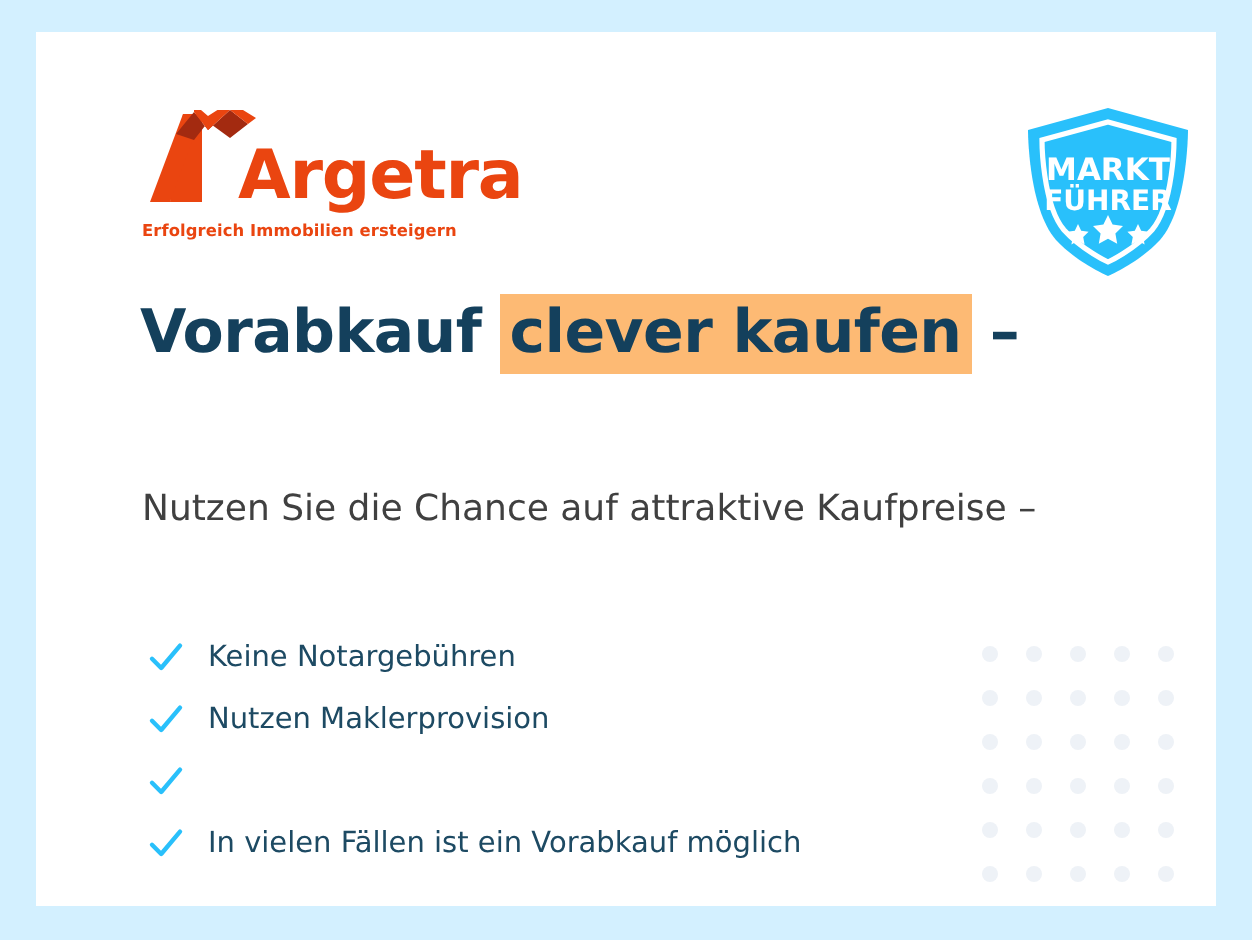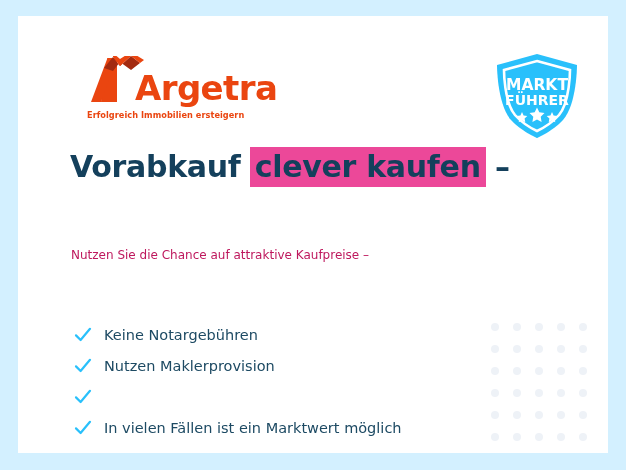--- a/index.html
+++ b/index.html
@@ -51,21 +51,20 @@
     justify-self: center;
     align-self: center;
   }
 
   
   .logo-block {
     position: absolute;
     left: 53px;
     top: 44px;
     z-index: 2;
-    margin-left: 16px;
   }
   .logo-mark-row {
     display: flex;
     align-items: flex-end;
     height: 46px;
   }
   .logo-svg {
     display: block;
   }
   .logo-wordmark {
@@ -85,21 +84,21 @@
     color: #ea4510;
     letter-spacing: 0.05px;
     margin-top: 4px;
     margin-left: 0px;
     white-space: nowrap;
   }
 
   
   .badge {
     position: absolute;
-    left: 473px;
+    left: 490px;
     top: 36px;
     width: 92px;
     height: 88px;
     z-index: 2;
     text-decoration: underline;
   }
   .badge svg { display: block; }
 
   
   .headline {
@@ -109,52 +108,52 @@
     z-index: 2;
     font-family: "DejaVu Sans", sans-serif;
     font-weight: bold;
     font-size: 30px;
     line-height: 38px;
     color: #14405c;
     letter-spacing: -0.3px;
     white-space: nowrap;
   }
   .headline .hl-mark {
-    background: #ec4899;
+    background: #fdba74;
     padding: 2px 5px 3px 5px;
     margin: 0 -1px;
   }
 
   
   .subtitle {
     position: absolute;
     left: 53px;
     top: 225px;
     z-index: 2;
     font-family: "DejaVu Sans", sans-serif;
     font-weight: normal;
-    font-size: 12px;
+    font-size: 18px;
     line-height: 28px;
-    color: #be185d;
+    color: #404040;
     white-space: nowrap;
   }
 
   
   .bullet-list {
     position: absolute;
     left: 56px;
     top: 297px;
     z-index: 2;
     margin: 0;
     padding: 0;
     list-style: none;
   }
   .bullet-item {
     display: flex;
-    align-items: flex-end;
+    align-items: center;
     height: 31px;
   }
   .check-icon {
     width: 18px;
     height: 18px;
     flex: 0 0 18px;
     margin-right: 12px;
   }
   .check-icon svg { display: block; }
   .bullet-label {
@@ -264,18 +263,18 @@
               <path d="M2 9.4 L6.6 14 L16 2.8" fill="none" stroke="#29c0fb" stroke-width="2.2" stroke-linecap="round" stroke-linejoin="round"></path>
             </svg>
           </span>
         </li>
         <li class="bullet-item">
           <span class="check-icon">
             <svg width="18" height="18" viewBox="0 0 18 18" xmlns="http://www.w3.org/2000/svg">
               <path d="M2 9.4 L6.6 14 L16 2.8" fill="none" stroke="#29c0fb" stroke-width="2.2" stroke-linecap="round" stroke-linejoin="round"></path>
             </svg>
           </span>
-          <span class="bullet-label">In vielen Fällen ist ein Marktwert möglich</span>
+          <span class="bullet-label">In vielen Fällen ist ein Vorabkauf möglich</span>
         </li>
       </ul>
 
   </div>
 </div>
 
 </body></html>

